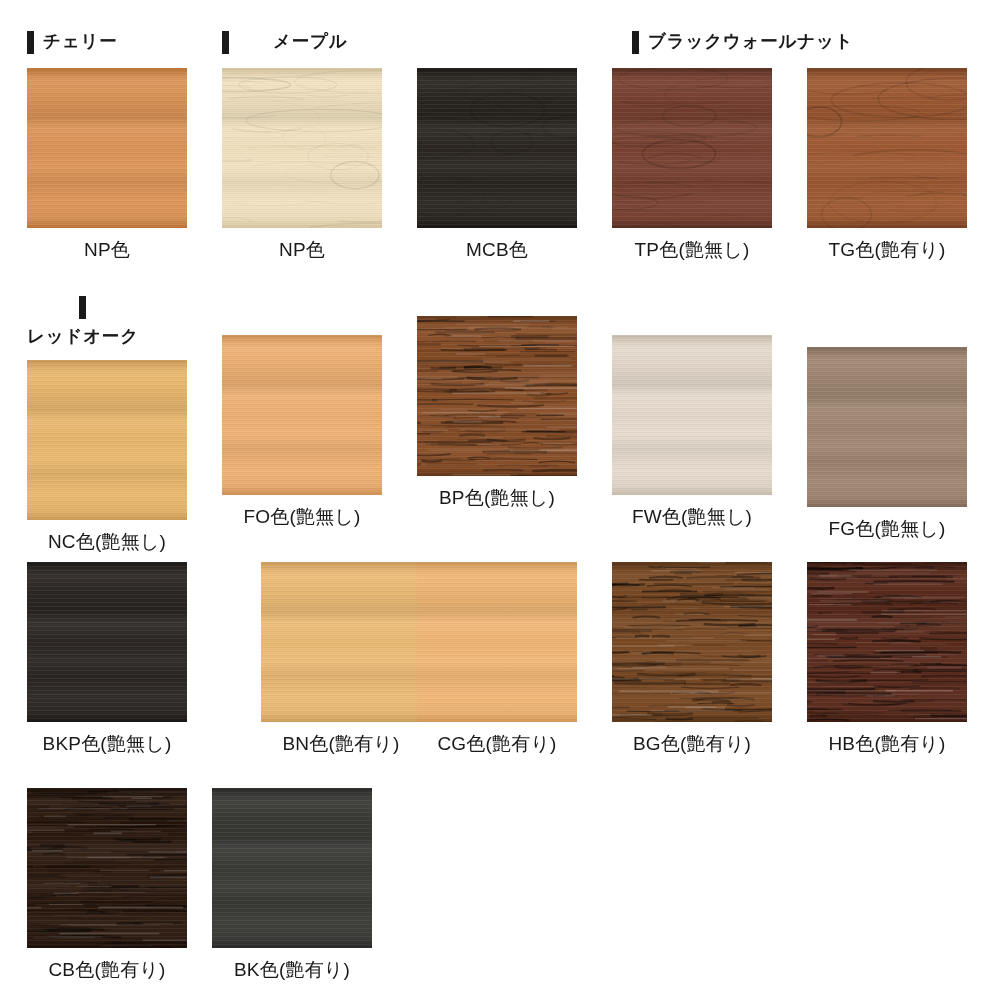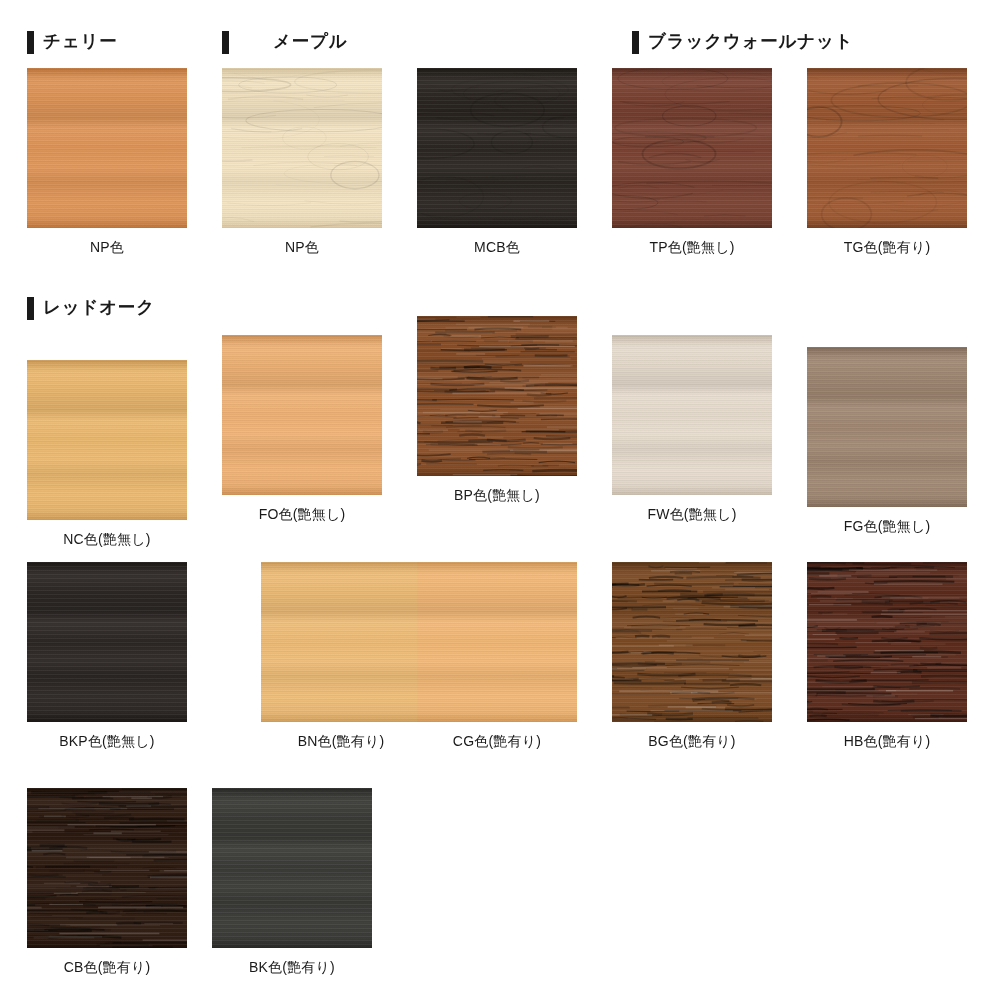--- a/index.html
+++ b/index.html
@@ -107,21 +107,21 @@
   .swatch .figure {
     position: absolute;
     inset: 0;
     opacity: 0;
     pointer-events: none;
   }
 
   .caption {
     margin-top: 11px;
     text-align: center;
-    font-size: 14px;
+    font-size: 19px;
     letter-spacing: 0.2px;
     color: #1a1a1a;
     white-space: nowrap;
     line-height: 1.2;
   }
 </style>
 </head>
 <body>
 
 <div class="page">
@@ -131,21 +131,21 @@
         <span class="head-label">チェリー</span>
       </div>
       <div class="section-head" style="left: 222px; top: 30px; gap: 44px;">
         <span class="head-bar"></span>
         <span class="head-label">メープル</span>
       </div>
       <div class="section-head" style="left: 612px; top: 30px; margin-left: 20px;">
         <span class="head-bar"></span>
         <span class="head-label">ブラックウォールナット</span>
       </div>
-      <div class="section-head" style="left: 27px; top: 296px;">
+      <div class="section-head" style="left: 27px; top: 296px; flex-direction: column;">
         <span class="head-bar"></span>
         <span class="head-label">レッドオーク</span>
       </div>
     </div>
   <div id="grid">
       <div class="cell" style="left: 27px; top: 68px;">
         <div class="swatch" style="background: linear-gradient(rgb(201, 124, 62) 0%, rgb(222, 149, 87) 6%, rgb(222, 149, 87) 94%, rgb(201, 124, 62) 100%);">
           <div class="bands"></div>
           <div class="streaks"></div>
           <div class="figure"></div>

